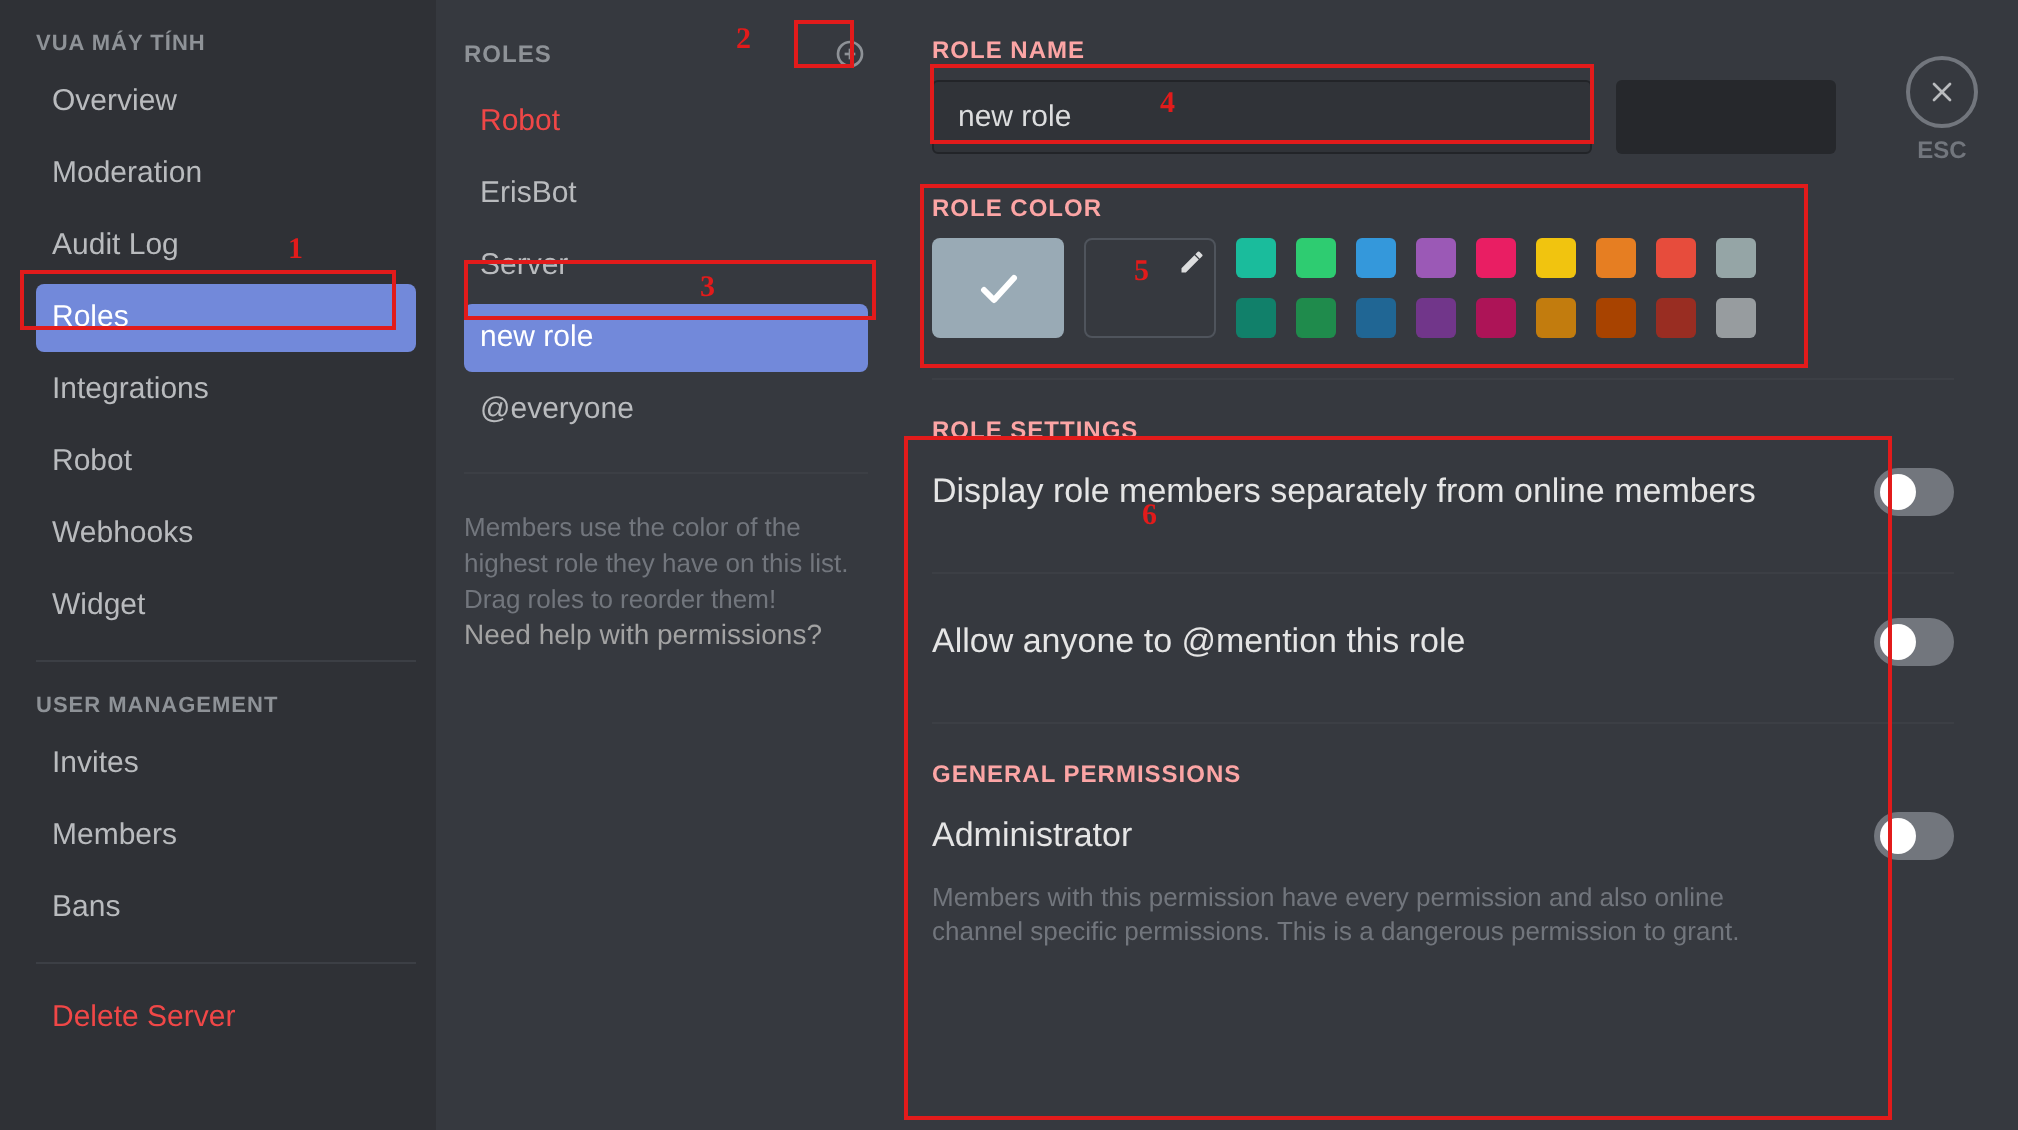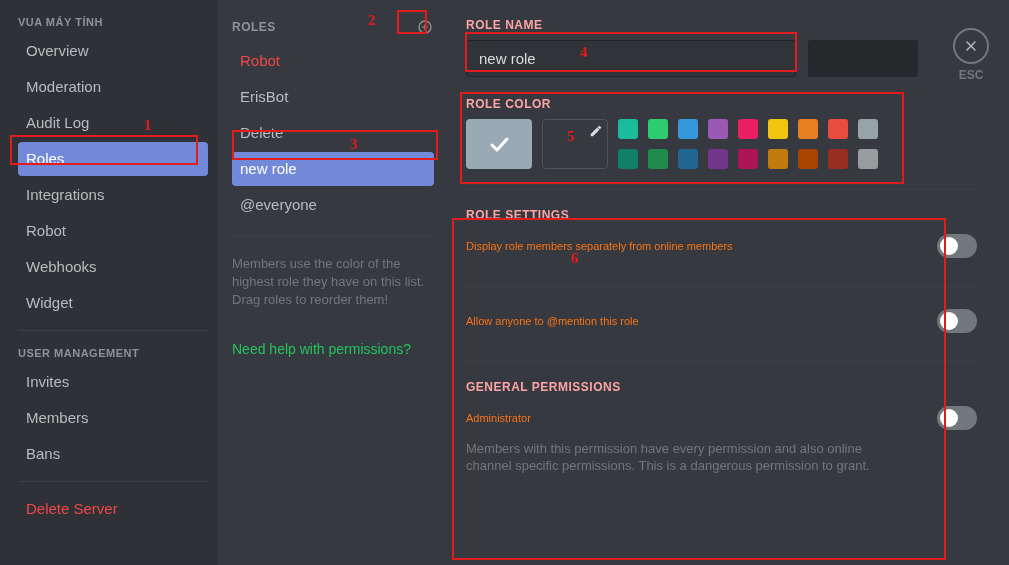--- a/index.html
+++ b/index.html
@@ -82,23 +82,23 @@
   }
   .role-item.robot { color: #f04747; }
   .role-item.selected { background: #7289da; color: #fff; }
   .roles-note {
     color: #72767d;
     font-size: 13px;
     line-height: 18px;
     margin-top: 18px;
   }
   .roles-help {
-    color: #22c55e;
+    color: #a3a3a3;
     font-size: 14px;
-    margin-top: 32px;
+    margin-top: 0;
     cursor: pointer;
   }
   .rdiv { height:1px; background:#3c3f45; margin: 14px 0; }
 
   .main {
     flex: 1;
     background: #36393f;
     padding: 18px 32px 10px 18px;
     position: relative;
     overflow: auto;
@@ -150,21 +150,21 @@
     grid-template-columns: repeat(9, 20px);
     grid-template-rows: repeat(2, 20px);
     gap: 10px;
   }
   .sw { width:20px; height:20px; border-radius:3px; cursor:pointer; }
 
   .setting-row {
     display:flex; justify-content:space-between; align-items:center;
     padding: 4px 0;
   }
-  .setting-title { color:#f97316; font-size:11px; font-weight:500; }
+  .setting-title { color:#e5e5e5; font-size:17px; font-weight:500; }
   .setting-desc { color:#72767d; font-size:13px; line-height:17px; margin-top:6px; max-width:420px;}
   .mdivider { height:1px; background: #3c3f45; margin: 0 0 18px 0; }
   .toggle {
     width:40px; height:24px; background:#72767d; border-radius:12px;
     position:relative; cursor:pointer; flex-shrink:0;
   }
   .toggle::after {
     content:""; position:absolute; width:18px; height:18px; background:#fff;
     border-radius:50%; top:3px; left:3px;
   }
@@ -219,21 +219,21 @@
     <span class="add-icon">
       <svg width="16" height="16" viewBox="0 0 24 24" fill="none" stroke="currentColor" stroke-width="2">
         <circle cx="12" cy="12" r="9"></circle>
           <line x1="12" y1="8" x2="12" y2="16"></line>
           <line x1="8" y1="12" x2="16" y2="12"></line>
       </svg>
     </span>
   </div>
   <div class="role-item robot">Robot</div>
   <div class="role-item">ErisBot</div>
-  <div class="role-item">Delete</div>
+  <div class="role-item">Server</div>
   <div class="role-item selected">new role</div>
   <div class="role-item">@everyone</div>
   <div class="rdiv"></div>
   <div class="roles-note">Members use the color of the highest role they have on this list. Drag roles to reorder them!</div>
   <div class="roles-help">Need help with permissions?</div>
 </div>
 
 <div class="main">
 
   <div class="label-h">ROLE NAME</div>

